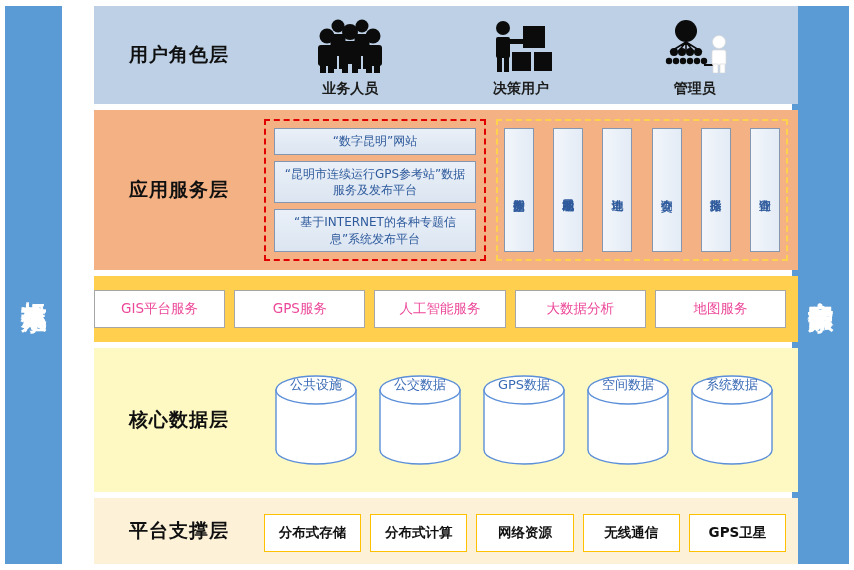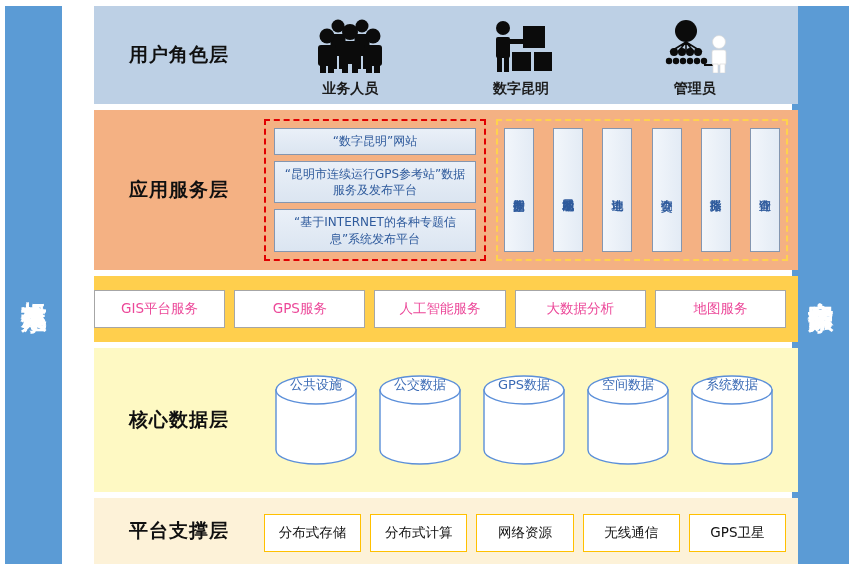--- a/index.html
+++ b/index.html
@@ -225,20 +225,21 @@
 
   
   .layer-plat {
     height: 66px;
     background: #FDF2D8;
   }
   .plat-body {
     justify-content: center;
     padding: 4px 12px 0 0;
     gap: 9px;
+    font-weight: bold;
   }
   .gold-box {
     background: #ffffff;
     border: 1px solid #FFC000;
     color: #111111;
     font-size: 13.5px;
     text-align: center;
     display: flex;
     align-items: center;
     justify-content: center;
@@ -303,21 +304,21 @@
                 <rect x="6" y="18" width="14" height="21" rx="2"></rect>
                 <rect x="7" y="37" width="5" height="16"></rect>
                   <rect x="14" y="37" width="5" height="16"></rect>
                 <rect x="18" y="20" width="16" height="5"></rect>
                 <rect x="33" y="7" width="22" height="22"></rect>
                 <rect x="22" y="33" width="19" height="19"></rect>
                 <rect x="44" y="33" width="18" height="19"></rect>
               </g>
             </svg>
           </div>
-          <div class="role-label">数字昆明</div>
+          <div class="role-label">决策用户</div>
         </div>
 
         <div class="role">
           <div class="role-icon">
             <svg width="72" height="54" viewBox="0 0 72 54">
               <g fill="#0b0b0b">
                 <circle cx="27" cy="12" r="11"></circle>
                 <path d="M27 23 L11 33 M27 23 L19 33 M27 23 L27 33 M27 23 L35 33 M27 23 L43 33" stroke="#0b0b0b" stroke-width="1.6" fill="none"></path>
                 <circle cx="15" cy="33" r="4"></circle>
                   <circle cx="23" cy="33" r="4"></circle>

